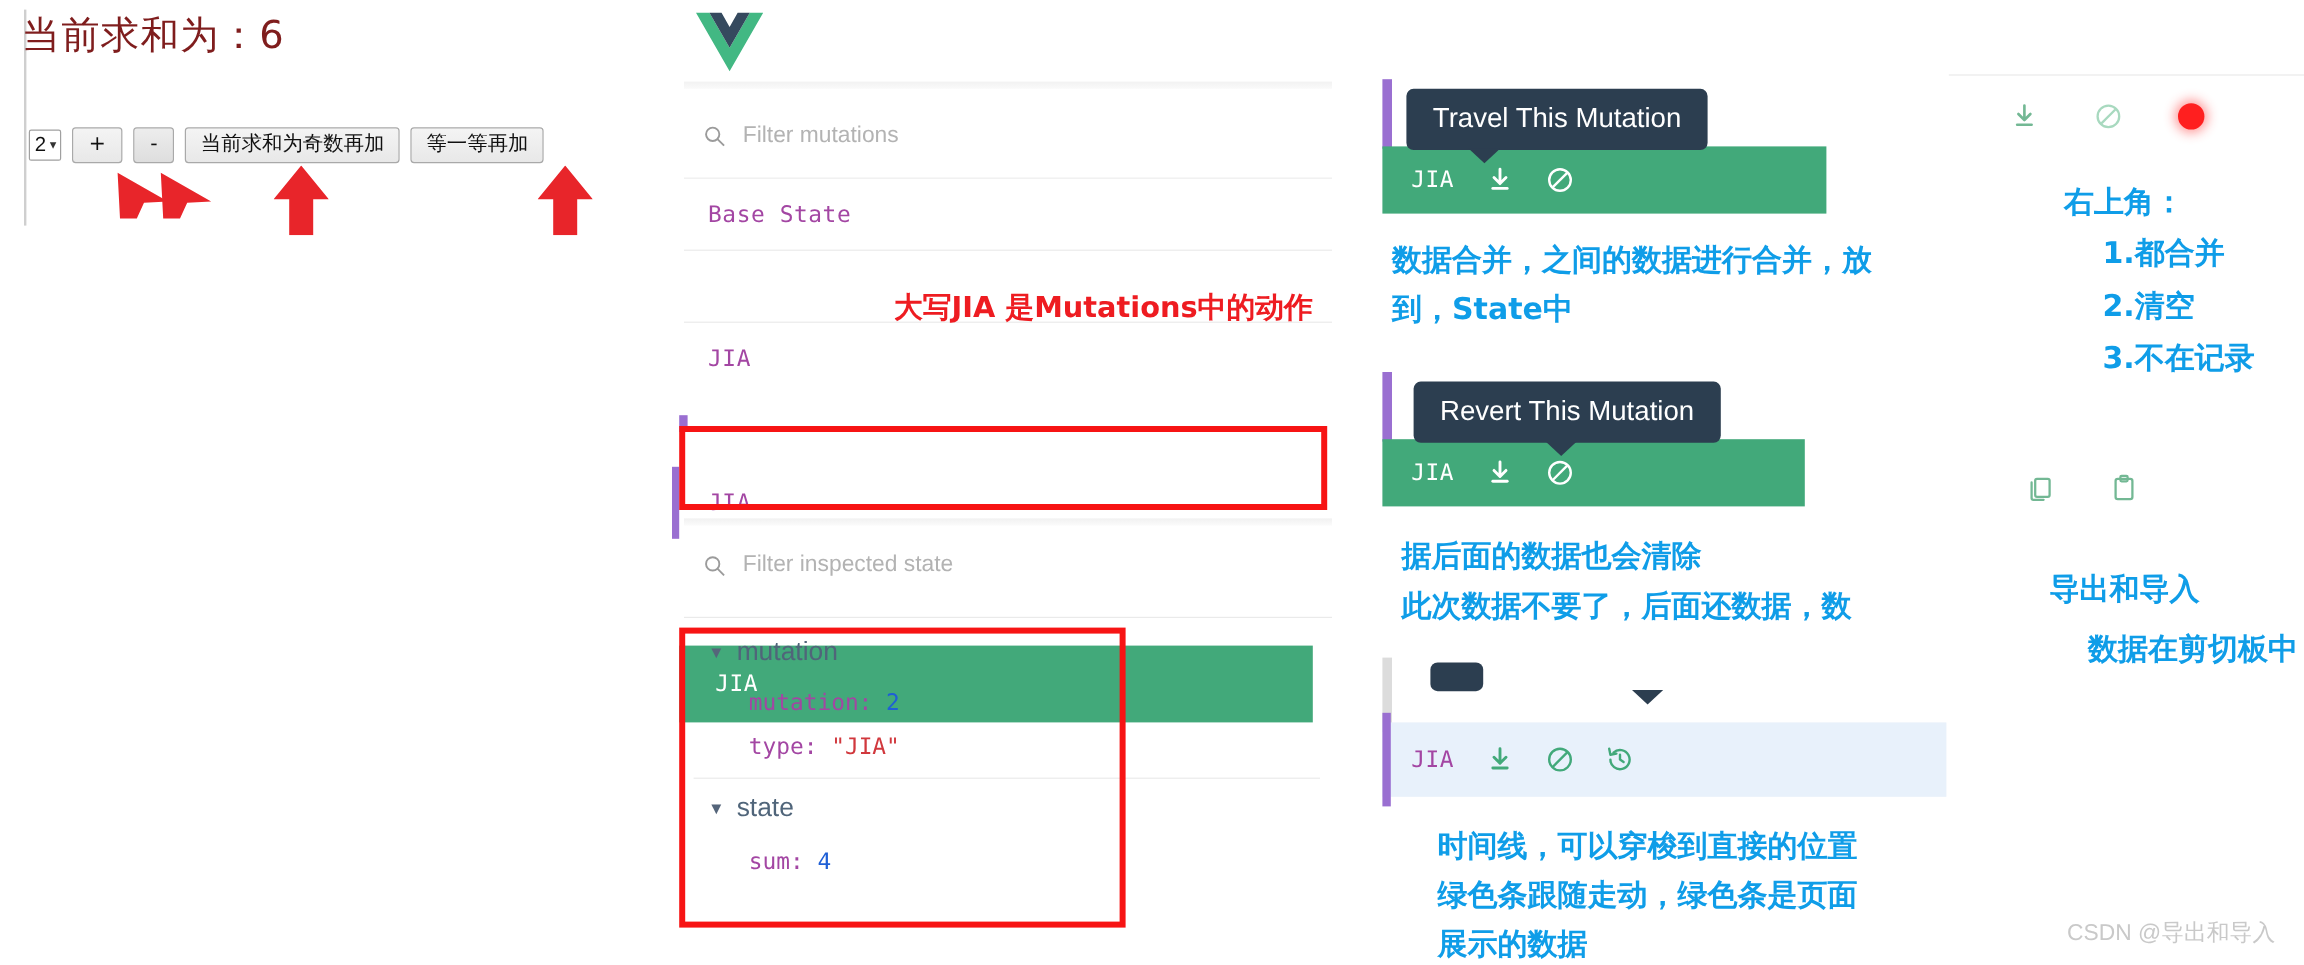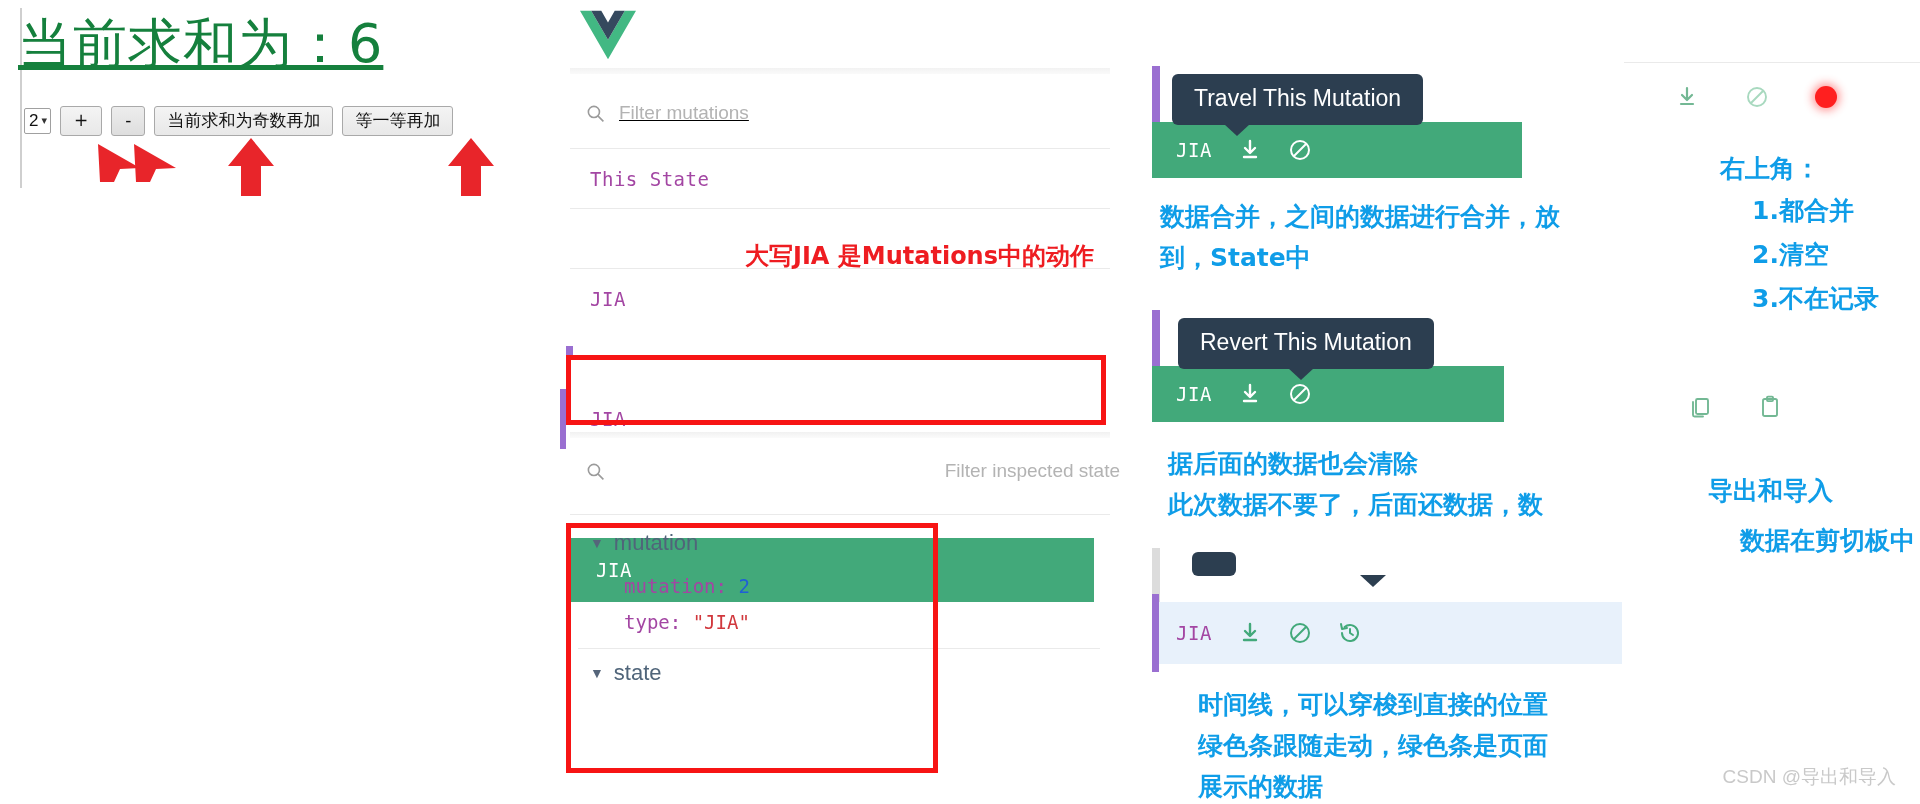--- a/index.html
+++ b/index.html
@@ -9,24 +9,23 @@
     font-family:"Liberation Sans","DejaVu Sans",sans-serif;
     position:relative;overflow:hidden;
   }
   .abs{position:absolute;}
 
   
   #app-panel{left:0;top:0;width:560px;height:804px;}
   #app-left-border{left:20px;top:8px;width:2px;height:180px;background:#cfcfcf;}
   #app-title{
     left:18px;top:8px;width:520px;
-    font-size:54px;color:#15803d;letter-spacing:1px;
+    font-size:32px;color:#7f1d1d;letter-spacing:1px;
     font-family:"DejaVu Sans","Liberation Sans",sans-serif;
     white-space:nowrap;
-    text-decoration:underline;
   }
   #app-controls{left:24px;top:106px;display:flex;align-items:center;gap:9px;}
   .btn{
     background:linear-gradient(#f4f4f4,#e8e8e8);
     border:1px solid #a9a9a9;border-radius:3px;
     font-size:17px;color:#111;padding:4px 10px;
     font-family:"DejaVu Sans","Liberation Sans",sans-serif;
     line-height:1.15;cursor:pointer;
   }
   #num-select{
@@ -173,51 +172,51 @@
 
 <div class="abs" id="devtools">
 
   <svg class="abs" id="vue-logo" viewBox="0 0 100 87">
     <polygon points="0,0 20,0 50,52 80,0 100,0 50,87" fill="#42b883"></polygon>
     <polygon points="20,0 38,0 50,21 62,0 80,0 50,52" fill="#35495e"></polygon>
   </svg>
 
   <div class="abs" id="dt-toolbar-sep"></div>
 
-  <div class="abs filter-row" style="left:0;top:82px;width:560px;text-decoration:underline;">
+  <div class="abs filter-row" style="left:0;top:82px;width:560px;">
     <svg class="search-ico" viewBox="0 0 24 24">
       <circle cx="10" cy="10" r="7" fill="none" stroke="#9b9b9b" stroke-width="2"></circle>
       <line x1="15" y1="15" x2="22" y2="22" stroke="#9b9b9b" stroke-width="2"></line>
     </svg>
     <span class="filter-ph">Filter mutations</span>
   </div>
   <div class="abs hr" style="left:10px;top:148px;width:540px;"></div>
 
   <div class="abs mut-row" style="left:0;top:149px;width:560px;">
-    <span class="label base">This State</span>
+    <span class="label base">Base State</span>
   </div>
   <div class="abs hr" style="left:10px;top:208px;width:540px;"></div>
 
   <div class="abs mut-row" style="left:0;top:209px;width:560px;">
     <span class="label">JIA</span>
   </div>
   <div class="abs hr" style="left:10px;top:268px;width:540px;"></div>
 
   <div class="abs mut-row" style="left:0;top:269px;width:560px;">
     <span class="lbar"></span>
     <span class="label">JIA</span>
   </div>
 
   <div class="abs mut-row active" style="left:6px;top:358px;width:528px;height:64px;">
     <span class="label">JIA</span>
   </div>
   <div class="abs" style="left:6px;top:346px;width:7px;height:14px;background:#9a6fd1;"></div>
   <div class="abs hr" style="left:10px;top:432px;width:540px;height:6px;background:linear-gradient(#f1f1f1,#fbfbfb);"></div>
 
-  <div class="abs filter-row" style="left:0;top:440px;width:560px;justify-content:space-between;">
+  <div class="abs filter-row" style="left:0;top:440px;width:560px;">
     <svg class="search-ico" viewBox="0 0 24 24">
       <circle cx="10" cy="10" r="7" fill="none" stroke="#9b9b9b" stroke-width="2"></circle>
       <line x1="15" y1="15" x2="22" y2="22" stroke="#9b9b9b" stroke-width="2"></line>
     </svg>
     <span class="filter-ph">Filter inspected state</span>
   </div>
   <div class="abs hr" style="left:10px;top:514px;width:540px;"></div>
 
   <div class="abs state-row" style="left:0;top:530px;width:540px;">
     <span class="state-key"><span class="tri">▼</span><span>mutation</span></span>
@@ -227,20 +226,24 @@
     <span class="knum">2</span>
   </div>
   <div class="abs kv" style="left:0;top:604px;width:540px;">
     <span class="kname">type:</span>
     <span class="kstr">"JIA"</span>
   </div>
   <div class="abs hr" style="left:18px;top:648px;width:522px;"></div>
   <div class="abs state-row" style="left:0;top:660px;width:540px;">
     <span class="state-key"><span class="tri">▼</span><span>state</span></span>
   </div>
+  <div class="abs kv" style="left:0;top:700px;width:540px;">
+    <span class="kname">sum:</span>
+    <span class="knum">4</span>
+  </div>
 </div>
 
 <div class="abs" id="red-box-mut"></div>
 <div class="abs" id="red-box-state"></div>
 
 <div class="note-red" style="left:745px;top:240px;">大写JIA  是Mutations中的动作</div>
 
 <div class="abs" style="left:1152px;top:66px;width:8px;height:58px;background:#9a6fd1;"></div>
 <div class="grow" style="left:1152px;top:122px;width:370px;">
   <span class="jia">JIA</span>

